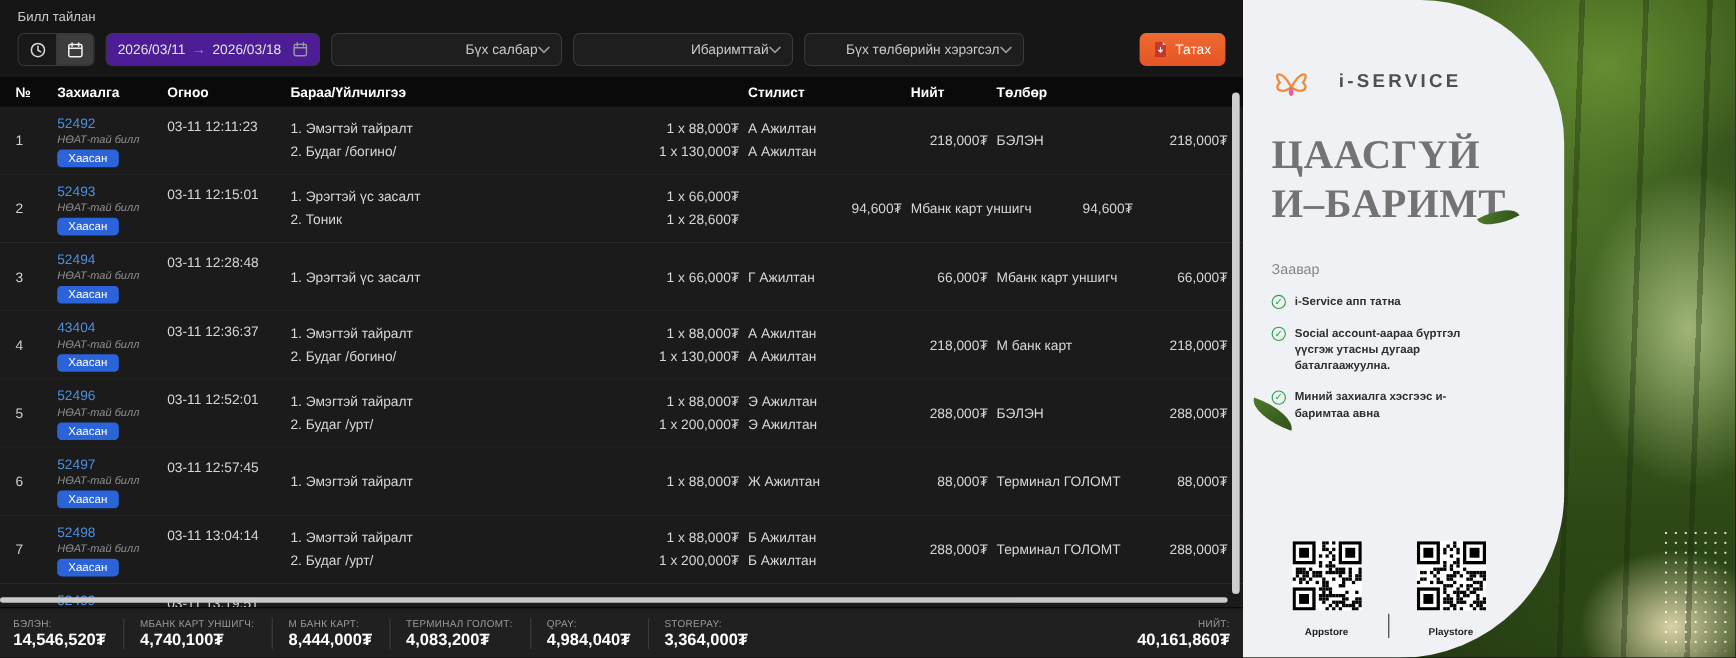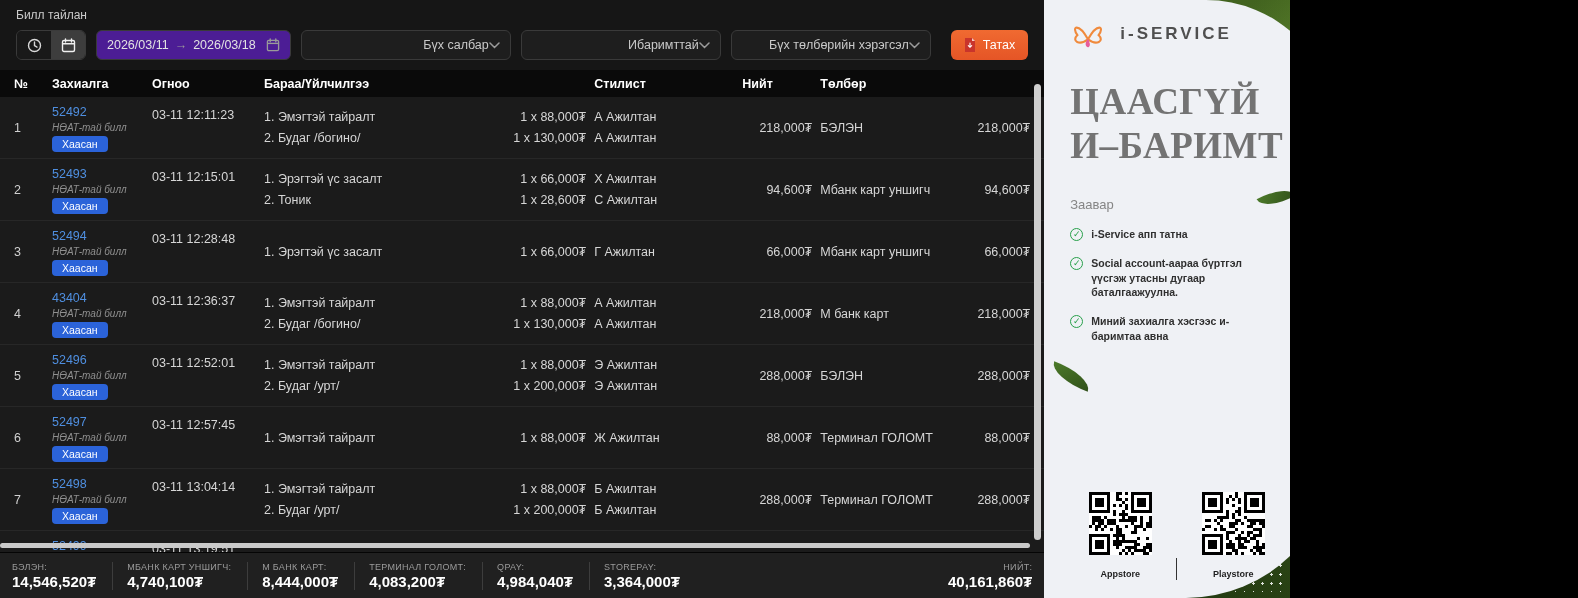--- a/index.html
+++ b/index.html
@@ -1,17 +1,17 @@
 <!DOCTYPE html>
 <html><head>
 <meta charset="utf-8">
 <style>
   * { box-sizing: border-box; margin: 0; padding: 0; }
   body { font-family: "Liberation Sans", "DejaVu Sans", sans-serif; background:#000; }
-  .app { width:1290px; height:598px; display:flex; background:#161616; overflow:hidden; position:relative; }
+  .app { width:1578px; height:598px; display:flex; background:#161616; overflow:hidden; position:relative; }
 
   
   .left { width:1130px; height:100%; display:flex; flex-direction:column; position:relative; background:#161616; }
   .page-title { padding:8px 0 0 16px; font-size:12px; color:#cbcbcb; }
 
   .toolbar { display:flex; align-items:center; gap:10px; padding:8px 16px 10px 16px; }
   .seg { display:flex; border:1px solid #3a3a3a; border-radius:6px; overflow:hidden; height:30px; }
   .seg-btn { width:34px; height:100%; background:#191919; border:none; display:flex; align-items:center; justify-content:center; cursor:pointer; }
   .seg-btn.active { background:#3d3d3d; }
   .daterange { display:flex; align-items:center; gap:6px; border:1px solid #3a3a3a; border-radius:6px; height:30px; padding:0 10px; color:#e2e2e2; font-size:12.5px; background:#4c1d95; cursor:pointer; }
@@ -58,21 +58,21 @@
       radial-gradient(ellipse 220px 180px at 330px 560px, rgba(46,74,22,0.8), rgba(46,74,22,0) 70%),
       linear-gradient(180deg,#42631f 0%,#4a7026 30%,#3c5d1e 55%,#2d4716 80%,#253c12 100%);
   }
   .trunks { position:absolute; top:0; bottom:0; left:280px; right:0; opacity:.55;
     background:repeating-linear-gradient(92deg, rgba(30,45,15,0) 0 26px, rgba(22,35,10,0.6) 26px 31px, rgba(30,45,15,0) 31px 58px); }
   .dots { position:absolute; right:4px; bottom:6px; width:64px; height:112px;
     background-image:radial-gradient(rgba(255,255,255,0.85) 1.1px, rgba(255,255,255,0) 1.3px); background-size:9px 9px; }
 
   .card { position:absolute; left:0; top:0; height:100%; width:292px; background:#eff1f5;
     border-top-right-radius:130px; border-bottom-right-radius:150px; padding:18px 26px; }
-  .logo-row { display:flex; align-items:center; gap:14px; }
+  .logo-row { display:flex; align-items:center; gap:25px;margin-top:40px; }
   .brand { font-size:17px; letter-spacing:3px; color:#4f4f4f; font-weight:600; }
   .promo-heading { margin-top:30px; font-family:"Liberation Serif","DejaVu Serif",serif; font-weight:bold; font-size:37px; line-height:1.18; color:#737373; letter-spacing:.5px; }
   .zaavar { margin-top:30px; font-size:13px; color:#858585; }
   .steps { margin-top:15px; display:flex; flex-direction:column; gap:14px; }
   .step { display:flex; gap:8px; font-size:10.5px; font-weight:bold; color:#2f2f2f; line-height:1.4; max-width:205px; }
   .check { flex:0 0 auto; width:13px; height:13px; border:1.5px solid #27a04a; border-radius:50%; color:#27a04a; font-size:9px; line-height:11px; text-align:center; margin-top:1px; }
   .check::after { content:"✓"; }
   .qr-row { position:absolute; left:30px; bottom:18px; display:flex; align-items:flex-start; }
   .qr-block { display:flex; flex-direction:column; align-items:center; width:92px; }
   .qr { width:63px; height:63px; background:#fff; }
@@ -195,24 +195,20 @@
       <span class="badge">Хаасан</span>
     </div>
     <div class="c-date">03-11 12:15:01</div>
     <div class="c-items">
             <div>1. Эрэгтэй үс засалт</div>
             <div>2. Тоник</div>
           </div>
     <div class="c-prices">
             <div>1 x 66,000₮</div>
             <div>1 x 28,600₮</div>
-          </div>
-    <div class="c-stylists">
-            <div>Х Ажилтан</div>
-            <div>С Ажилтан</div>
           </div>
     <div class="c-total">94,600₮</div>
     <div class="c-payment">Мбанк карт уншигч</div>
     <div class="c-amount">94,600₮</div>
   </div>
 
   <div class="trow">
     <div class="c-no">3</div>
     <div class="c-order">
       <a class="order-link">52494</a>

